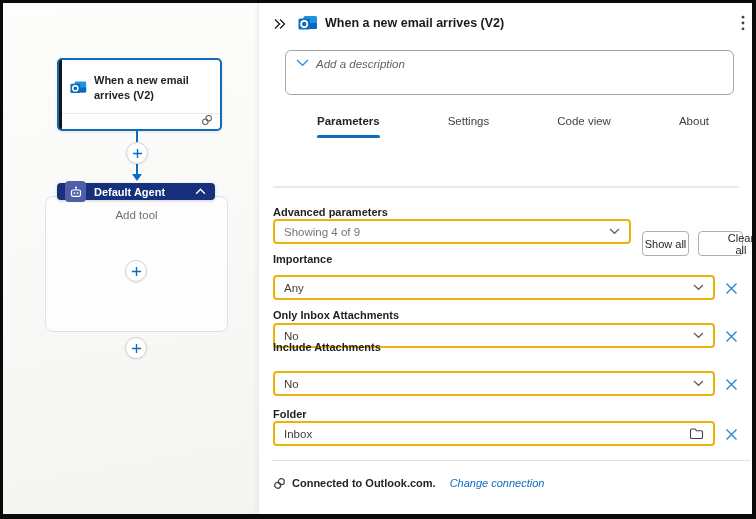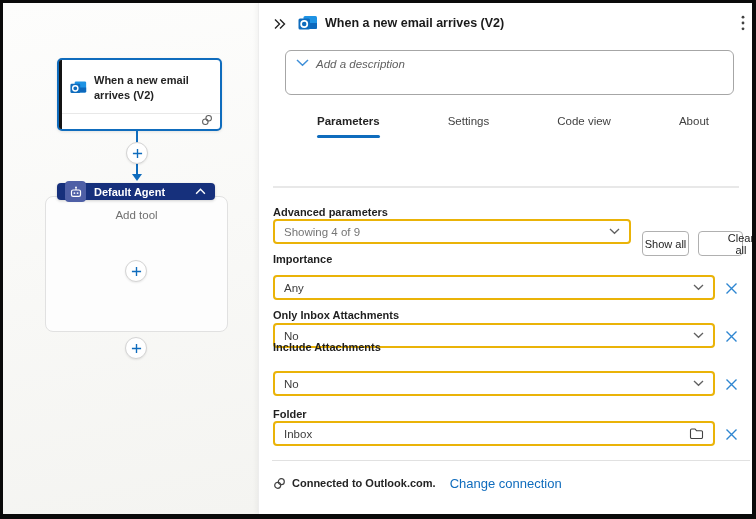--- a/index.html
+++ b/index.html
@@ -98,21 +98,21 @@
 
   .mini-btn{
     position:absolute; top:216px; height:25px; border:1px solid #b0b0b0; border-radius:4px;
     background:#fff; font-family:"Liberation Sans",sans-serif; font-size:11px; color:#242424;
     display:flex; align-items:center; justify-content:center; cursor:pointer; padding:0;margin-top:12px;
   }
 
   .footer{ position:absolute; left:14px; top:472px; height:16px; display:flex; align-items:center; }
   .footer-ic{ display:flex; margin-right:6px; }
   .footer-text{ font-weight:700; font-size:11px; color:#242424; }
-  .footer-link{ margin-left:14px; color:#0F6CBD; font-size:13px; text-decoration:none; cursor:pointer; }
+  .footer-link{ margin-left:14px; color:#0F6CBD; font-size:11px; text-decoration:none; cursor:pointer;font-style:italic; }
 </style>
 </head>
 <body>
 
 <div class="frame">
   <div class="inner">
 
     <div class="canvas">
 
       <div class="trigger-card">

